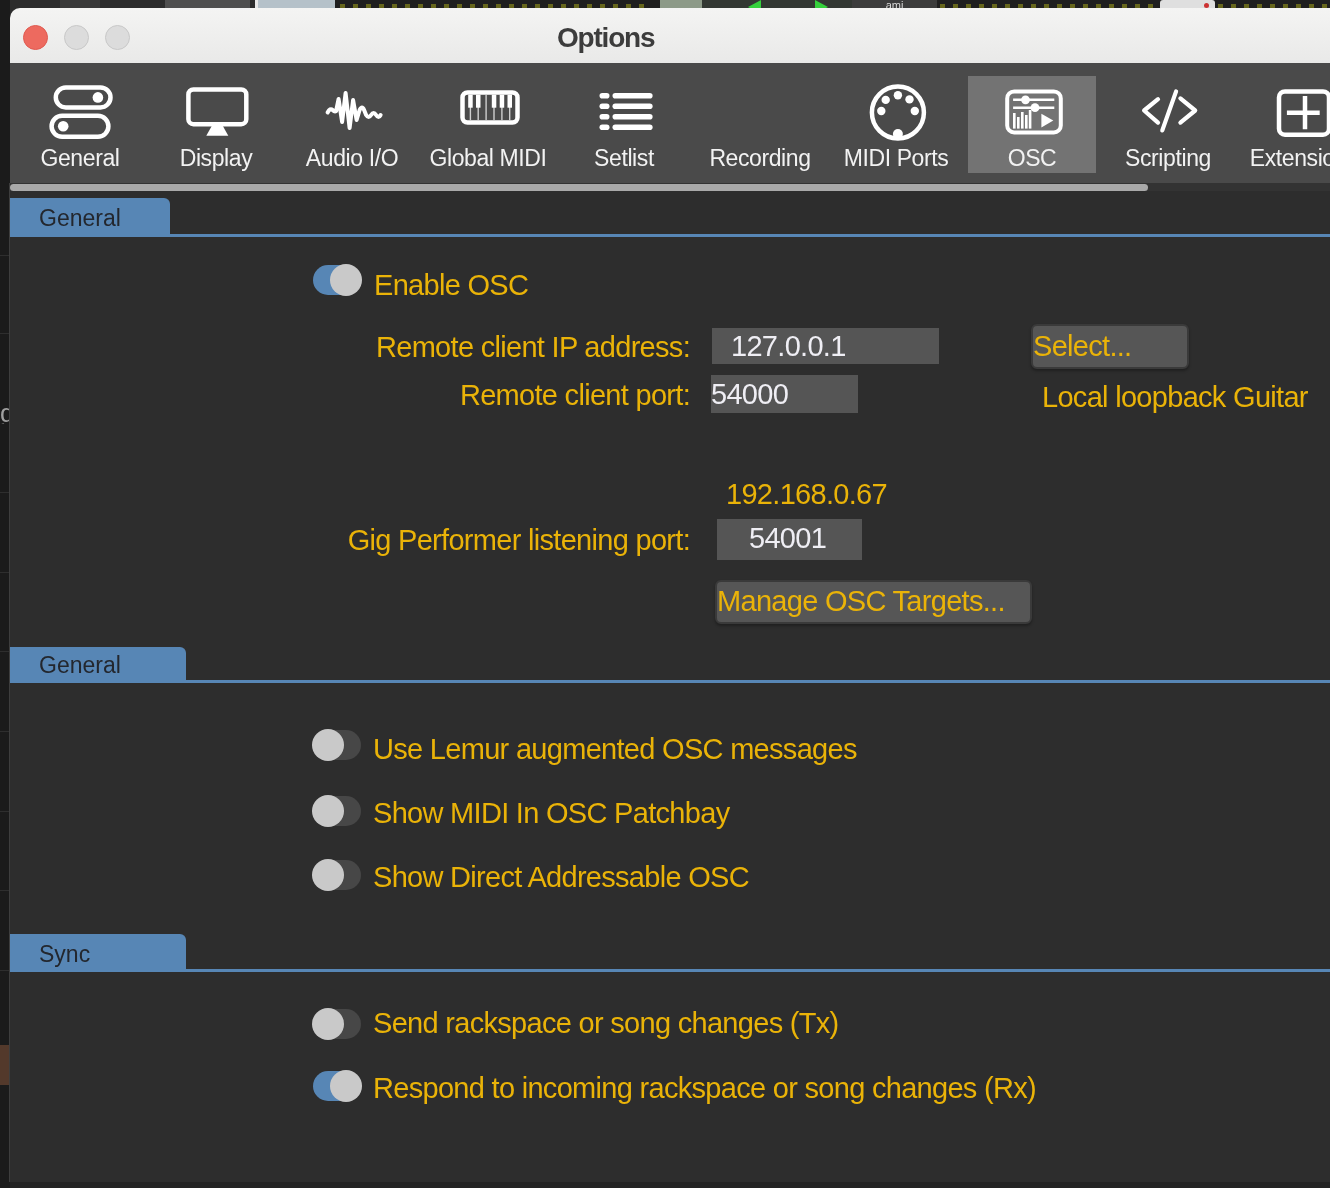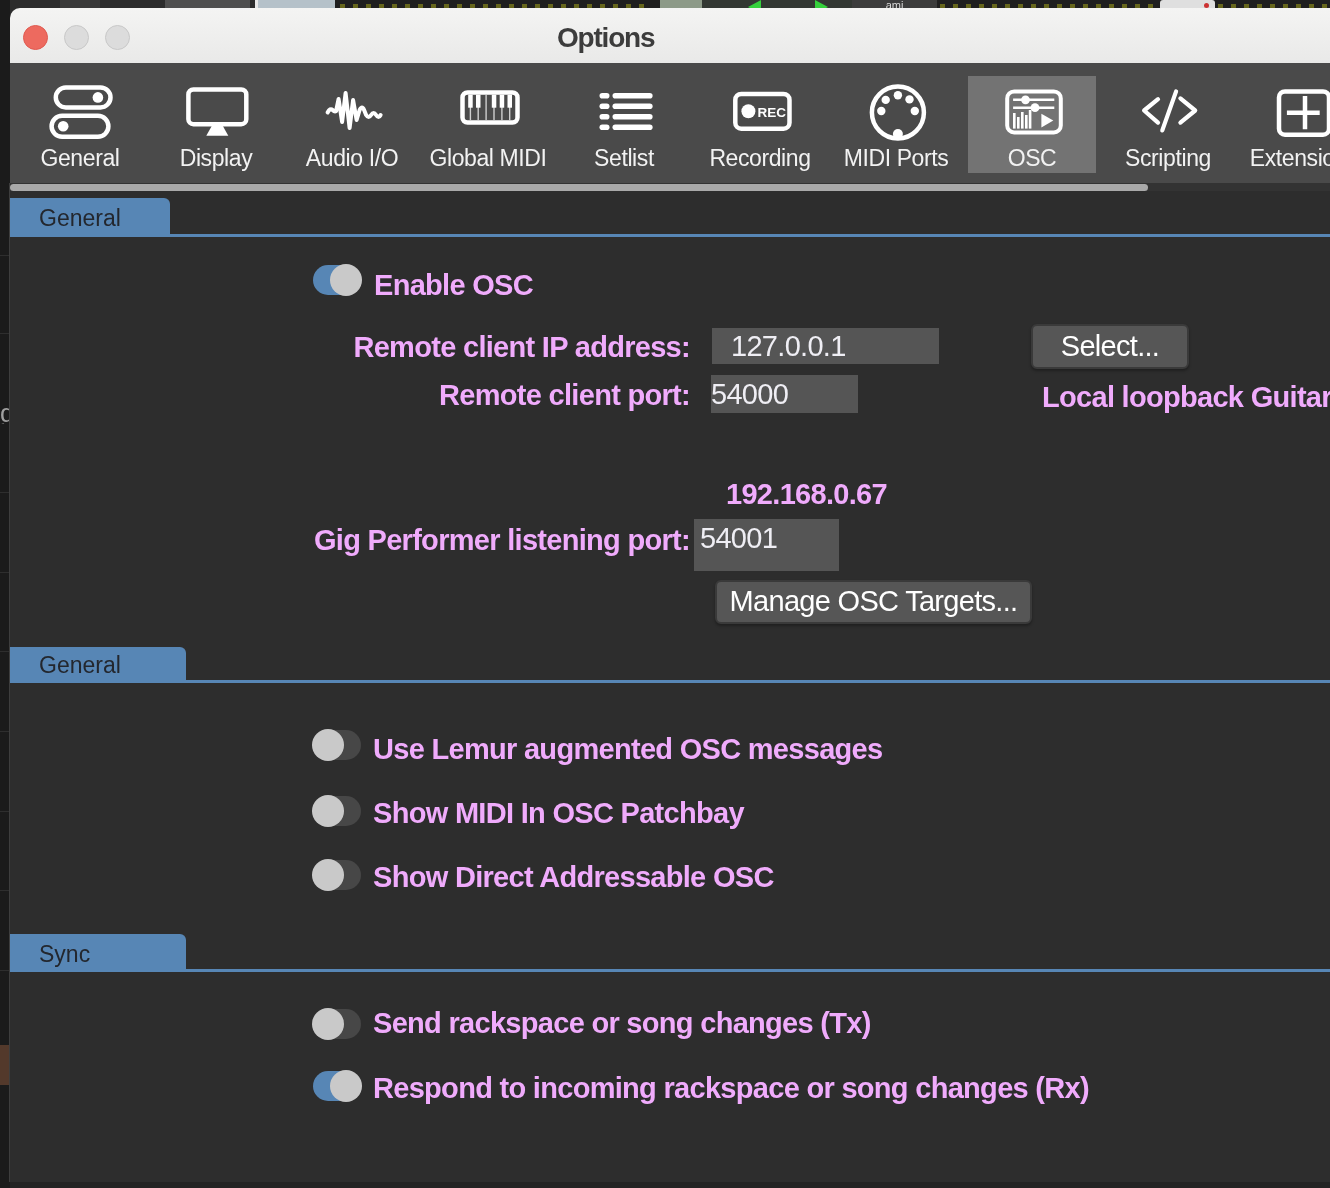--- a/index.html
+++ b/index.html
@@ -31,24 +31,24 @@
   #scrolltrack { left:0; top:175px; width:1320px; height:8px; background:#333333; }
   #scrollthumb { left:0px; top:176px; width:1138px; height:7px; background:#a9a9a9; border-radius:4px; }
 
   
   #content { left:0; top:183px; width:1320px; height:997px; background:#2d2d2d; }
 
   .tab { position:absolute; background:#5786b5; border-radius:0 6px 0 0; color:#23272e; font-size:23px; }
   .tab span { position:absolute; left:29px; top:7px; }
   .hline { position:absolute; background:#5786b5; height:3px; }
 
-  .lbl { position:absolute; color:#f0abfc; font-size:29px; white-space:nowrap; letter-spacing:-0.7px;font-weight:bold; }
+  .lbl { position:absolute; color:#eab308; font-size:29px; white-space:nowrap; letter-spacing:-0.7px; }
   .rlbl { text-align:right; }
   .field { position:absolute; background:#555555; color:#efeef4; font-size:29px; white-space:nowrap; letter-spacing:-0.7px; }
-  .btn { position:absolute; background:#565656; border:2px solid #3a3a3a; border-radius:6px; color:#ffffff; font-size:29px; text-align:center; box-shadow:0 2px 3px rgba(0,0,0,0.3); letter-spacing:-0.7px; }
+  .btn { position:absolute; background:#565656; border:2px solid #3a3a3a; border-radius:6px; color:#eab308; font-size:29px; text-align:left; box-shadow:0 2px 3px rgba(0,0,0,0.3); letter-spacing:-0.7px; }
 
   .tog { position:absolute; width:48px; height:30px; border-radius:15px; }
   .tog.on { background:#5786b5; }
   .tog.off { background:#474747; }
   .knob { position:absolute; top:-1px; width:32px; height:32px; border-radius:50%; background:#c9c9c9; }
   .tog.off .knob { left:-1px; }
   .tog.on .knob { right:-1px; }
 </style>
 </head>
 <body>
@@ -152,25 +152,20 @@
             <rect x="39.5" y="29.9" width="10" height="5.6" rx="2.8"></rect>
                 <rect x="52.5" y="29.9" width="40.1" height="5.6" rx="2.8"></rect>
             <rect x="39.5" y="40.4" width="10" height="5.6" rx="2.8"></rect>
                 <rect x="52.5" y="40.4" width="40.1" height="5.6" rx="2.8"></rect>
           </g>
         </svg></div>
         <div class="tlabel">Setlist</div>
       </div>
 
       <div class="titem" style="left:686px">
-        <div class="ticon"><svg width="128" height="60" viewBox="0 0 128 60">
-          <rect x="39.3" y="9.9" width="54.2" height="34.8" rx="6" fill="none" stroke="#fff" stroke-width="4.5"></rect>
-          <circle cx="52.4" cy="27.3" r="7" fill="#fff"></circle>
-          <text x="61.5" y="32.5" font-family="Liberation Sans, sans-serif" font-size="13.5" font-weight="bold" fill="#fff">REC</text>
-        </svg></div>
         <div class="tlabel">Recording</div>
       </div>
 
       <div class="titem" style="left:822px">
         <div class="ticon"><svg width="128" height="60" viewBox="0 0 128 60">
           <circle cx="65.9" cy="28.5" r="26" fill="none" stroke="#fff" stroke-width="4.5"></circle>
           <g fill="#fff">
             <circle cx="65.9" cy="11.3" r="4.2"></circle>
             <circle cx="53.7" cy="15.9" r="4.2"></circle>
                 <circle cx="77.5" cy="15.4" r="4.2"></circle>
@@ -239,21 +234,21 @@
     <div class="field" style="left:702px; top:320px; width:227px; height:36px; line-height:36px; padding-left:19px">127.0.0.1</div>
     <div class="btn" style="left:1021px; top:316px; width:158px; height:45px; line-height:40px">Select...</div>
 
     <div class="lbl rlbl" style="left:200px; top:371.4px; width:480px">Remote client port:</div>
     <div class="field" style="left:701px; top:367px; width:147px; height:38px; line-height:38px; ">54000</div>
     <div class="lbl" style="left:1032px; top:372.7px">Local loopback Guitar</div>
 
     <div class="lbl" style="left:716px; top:470.1px">192.168.0.67</div>
 
     <div class="lbl rlbl" style="left:200px; top:515.6px; width:480px">Gig Performer listening port:</div>
-    <div class="field" style="left:684px; top:511px; width:145px; height:52px; line-height:38px; padding-left:6px">54001</div>
+    <div class="field" style="left:707px; top:511px; width:145px; height:41px; line-height:38px; padding-left:32px">54001</div>
 
     <div class="btn" style="left:705px; top:572px; width:317px; height:44px; line-height:39px">Manage OSC Targets...</div>
 
     <div class="tab" style="left:0; top:639px; width:176px; height:36px">
         <span style="top:5px">General</span>
       </div>
     <div class="hline" style="left:0; top:672px; width:1320px"></div>
 
     <div class="tog off" style="left:303px; top:722px">
         <div class="knob"></div>

